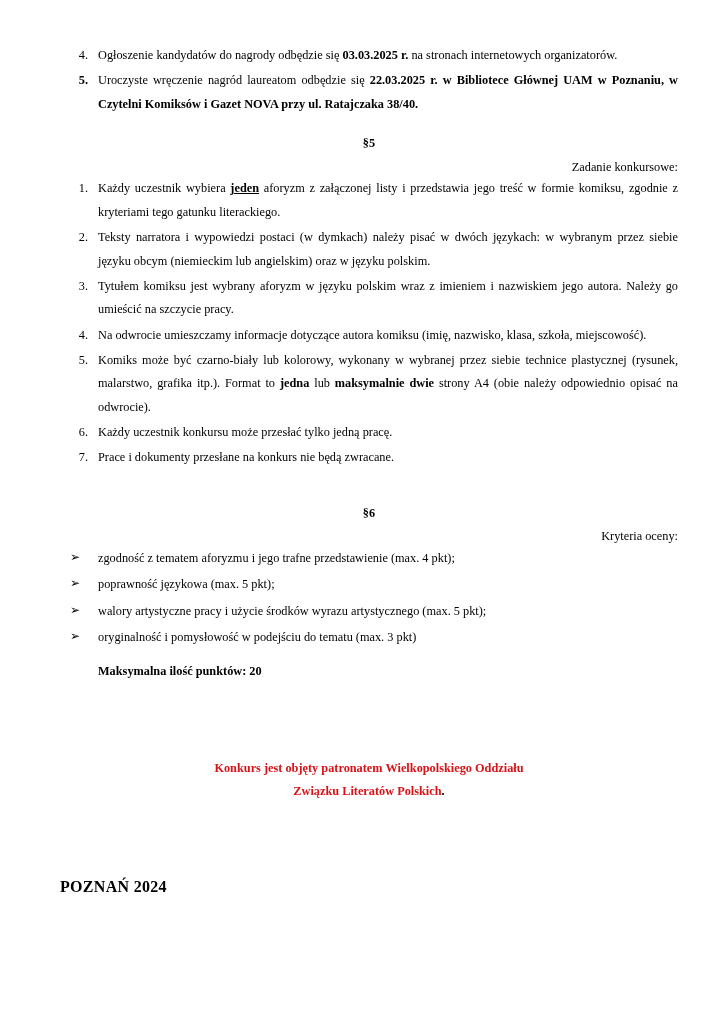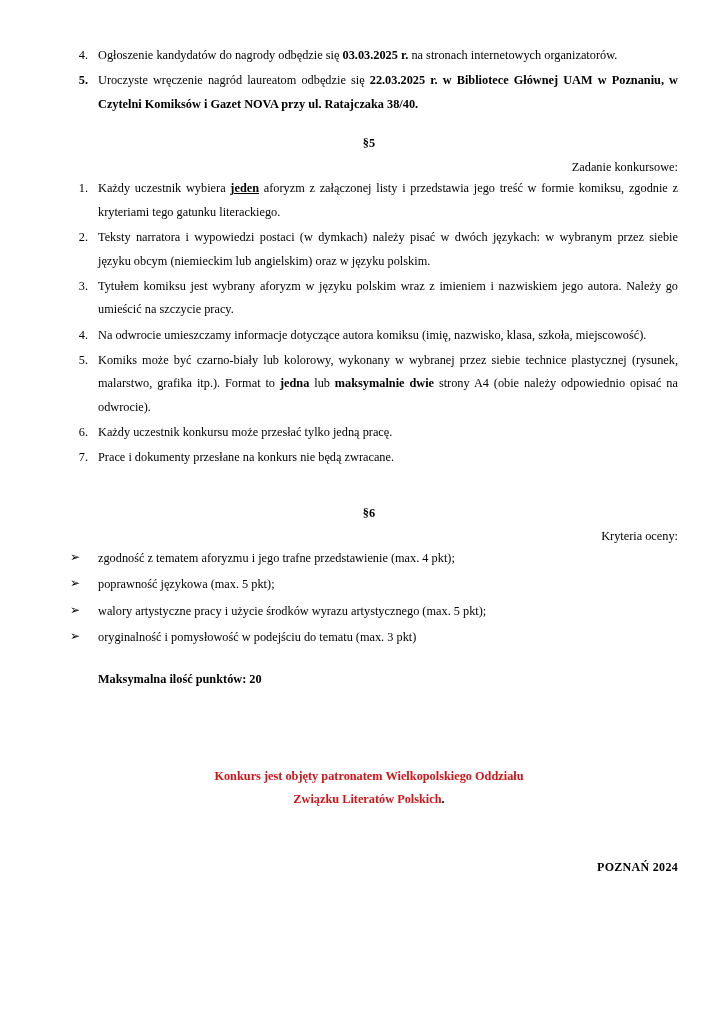--- a/index.html
+++ b/index.html
@@ -73,35 +73,35 @@
   }
   ul.arrowlist > li .arrow {
     position: absolute;
     left: 10px;
     top: -1px;
     font-size: 12px;
   }
   .max-points {
     font-weight: bold;
     padding-left: 38px;
-    margin-top: 18px;
+    margin-top: 10px;
   }
   .patron {
     text-align: center;
     color: #d81318;
     font-weight: bold;
     margin-top: 74px;
     line-height: 1.85;
   }
   .patron .dot { color: #000000; }
   .footer-year {
-    text-align: right;
+    text-align: left;
     font-weight: bold;
-    font-size: 12px;
-    margin-top: 46px;
+    font-size: 16px;
+    margin-top: 70px;
     letter-spacing: 0.3px;
   }
 </style>
 </head>
 <body>
 
 <div class="page">
 
   <ol class="numlist">
     <li>

